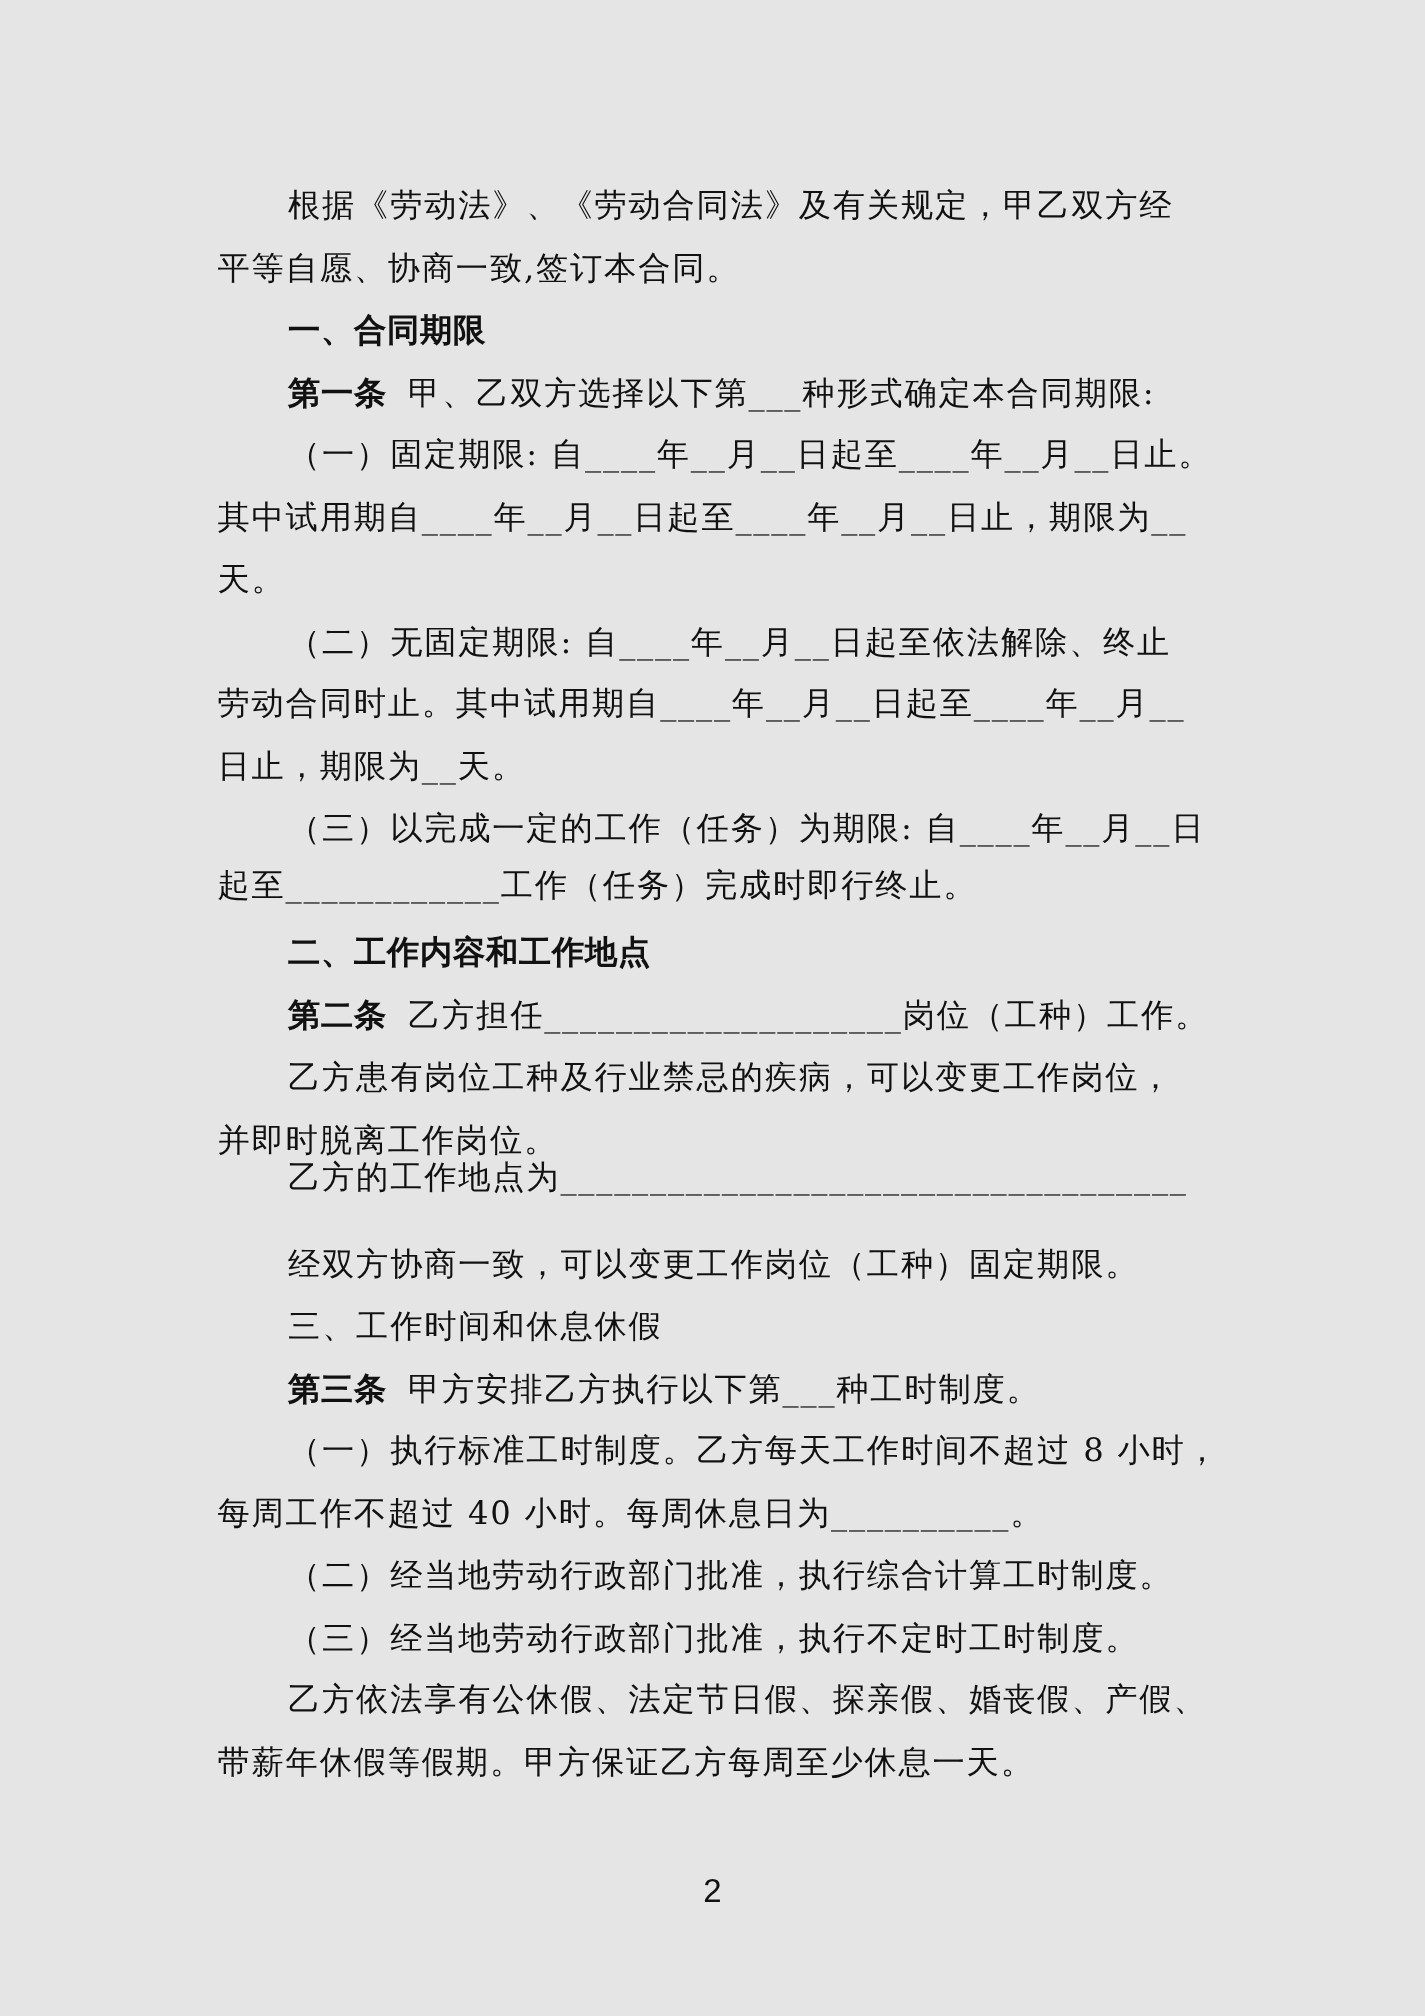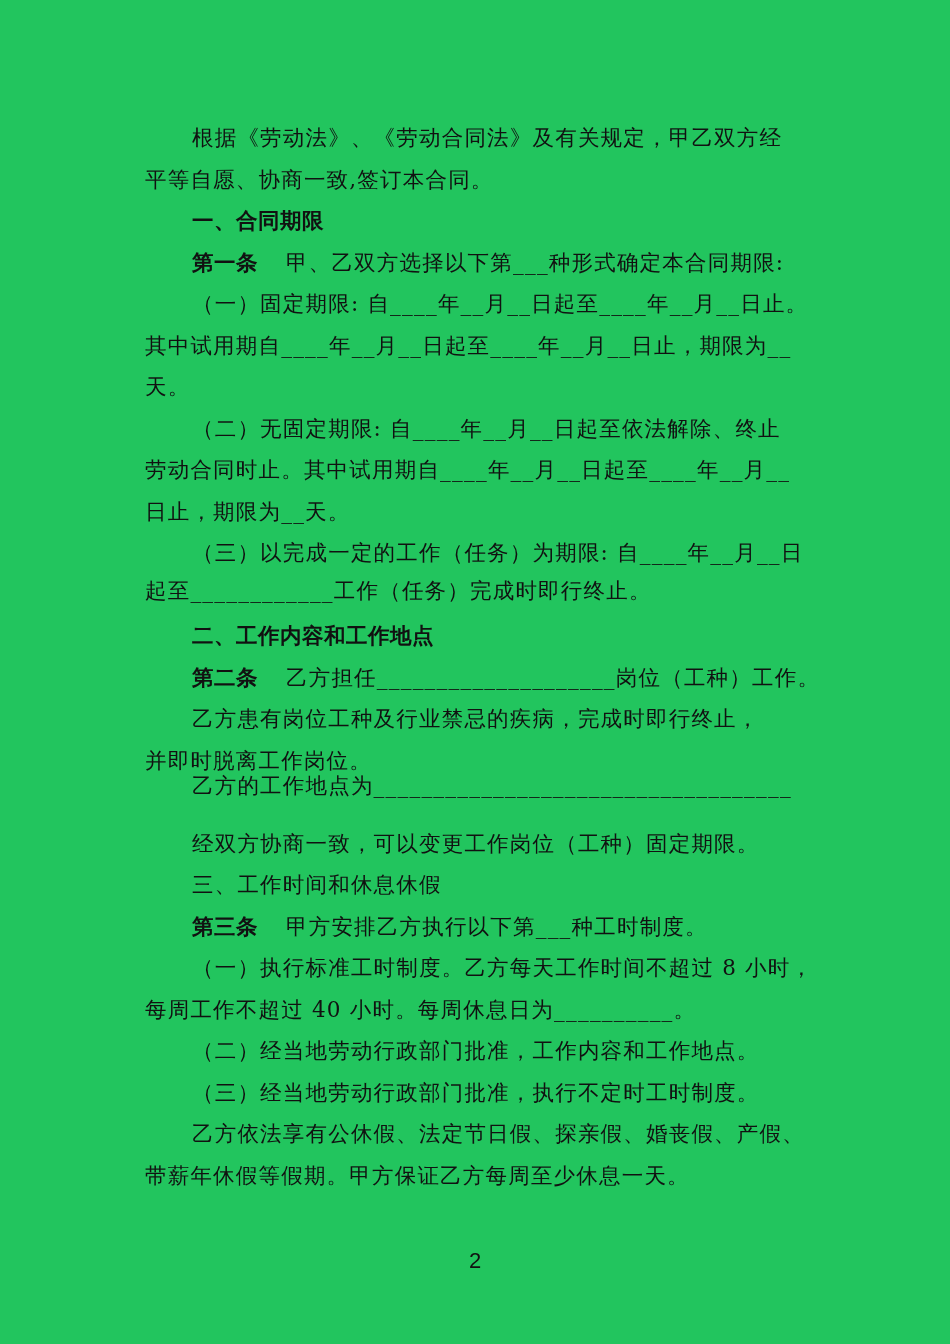--- a/index.html
+++ b/index.html
@@ -1,22 +1,22 @@
 <!DOCTYPE html>
 <html><head>
 <meta charset="utf-8">
 <style>
   html, body { margin: 0; padding: 0; background: #ffffff; }
   body { width: 950px; height: 1344px; position: relative; overflow: hidden;
          font-family: "DejaVu Serif", "Liberation Serif", serif; color: #111; }
-  .page { position: absolute; left: 0; top: 0; width: 950px; height: 1344px; background: #22c55e; }
+  .page { position: absolute; left: 0; top: 0; width: 950px; height: 1344px; background: #e5e5e5; }
   .line { position: absolute; left: 145px; font-size: 21.5px; line-height: 28px; white-space: nowrap; letter-spacing: 1.2px; }
   .ind { left: 192px; }
   .heading { font-family: "DejaVu Sans", "Liberation Sans", sans-serif; font-weight: bold; letter-spacing: 0.5px; }
-  .art { font-family: "DejaVu Sans", "Liberation Sans", sans-serif; font-weight: bold; letter-spacing: 0.5px; margin-right: 28px; text-align: right; }
+  .art { font-family: "DejaVu Sans", "Liberation Sans", sans-serif; font-weight: bold; letter-spacing: 0.5px; margin-right: 14px; text-align: right; }
   .page-number { position: absolute; left: 0; width: 950px; text-align: center; top: 1248px; font-size: 22px;
                  font-family: "Liberation Sans", sans-serif; }
 </style>
 </head>
 <body>
 
 <div class="page">
 
   <div class="line ind" style="top:124px">根据《劳动法》、《劳动合同法》及有关规定，甲乙双方经</div>
   <div class="line" style="top:166px">平等自愿、协商一致,签订本合同。</div>
@@ -29,29 +29,29 @@
   <div class="line" style="top:373px">天。</div>
   <div class="line ind" style="top:415px">（二）无固定期限: 自____年__月__日起至依法解除、终止</div>
   <div class="line" style="top:456px">劳动合同时止。其中试用期自____年__月__日起至____年__月__</div>
   <div class="line" style="top:498px">日止，期限为__天。</div>
   <div class="line ind" style="top:539px">（三）以完成一定的工作（任务）为期限: 自____年__月__日</div>
   <div class="line" style="top:577px">起至____________工作（任务）完成时即行终止。</div>
   <div class="line ind heading" style="top:622px">二、工作内容和工作地点</div>
   <div class="line ind" style="top:664px">
     <span class="art">第二条</span><span>乙方担任____________________岗位（工种）工作。</span>
   </div>
-  <div class="line ind" style="top:705px">乙方患有岗位工种及行业禁忌的疾病，完成时即行终止，</div>
+  <div class="line ind" style="top:705px">乙方患有岗位工种及行业禁忌的疾病，可以变更工作岗位，</div>
   <div class="line" style="top:747px">并即时脱离工作岗位。</div>
   <div class="line ind" style="top:772px">乙方的工作地点为___________________________________</div>
   <div class="line ind" style="top:830px">经双方协商一致，可以变更工作岗位（工种）固定期限。</div>
   <div class="line ind" style="top:871px">三、工作时间和休息休假</div>
   <div class="line ind" style="top:913px">
     <span class="art">第三条</span><span>甲方安排乙方执行以下第___种工时制度。</span>
   </div>
   <div class="line ind" style="top:954px">（一）执行标准工时制度。乙方每天工作时间不超过 8 小时，</div>
   <div class="line" style="top:996px">每周工作不超过 40 小时。每周休息日为__________。</div>
-  <div class="line ind" style="top:1037px">（二）经当地劳动行政部门批准，工作内容和工作地点。</div>
+  <div class="line ind" style="top:1037px">（二）经当地劳动行政部门批准，执行综合计算工时制度。</div>
   <div class="line ind" style="top:1079px">（三）经当地劳动行政部门批准，执行不定时工时制度。</div>
   <div class="line ind" style="top:1120px">乙方依法享有公休假、法定节日假、探亲假、婚丧假、产假、</div>
   <div class="line" style="top:1162px">带薪年休假等假期。甲方保证乙方每周至少休息一天。</div>
 
   <div class="page-number">2</div>
 </div>
 
 </body></html>

